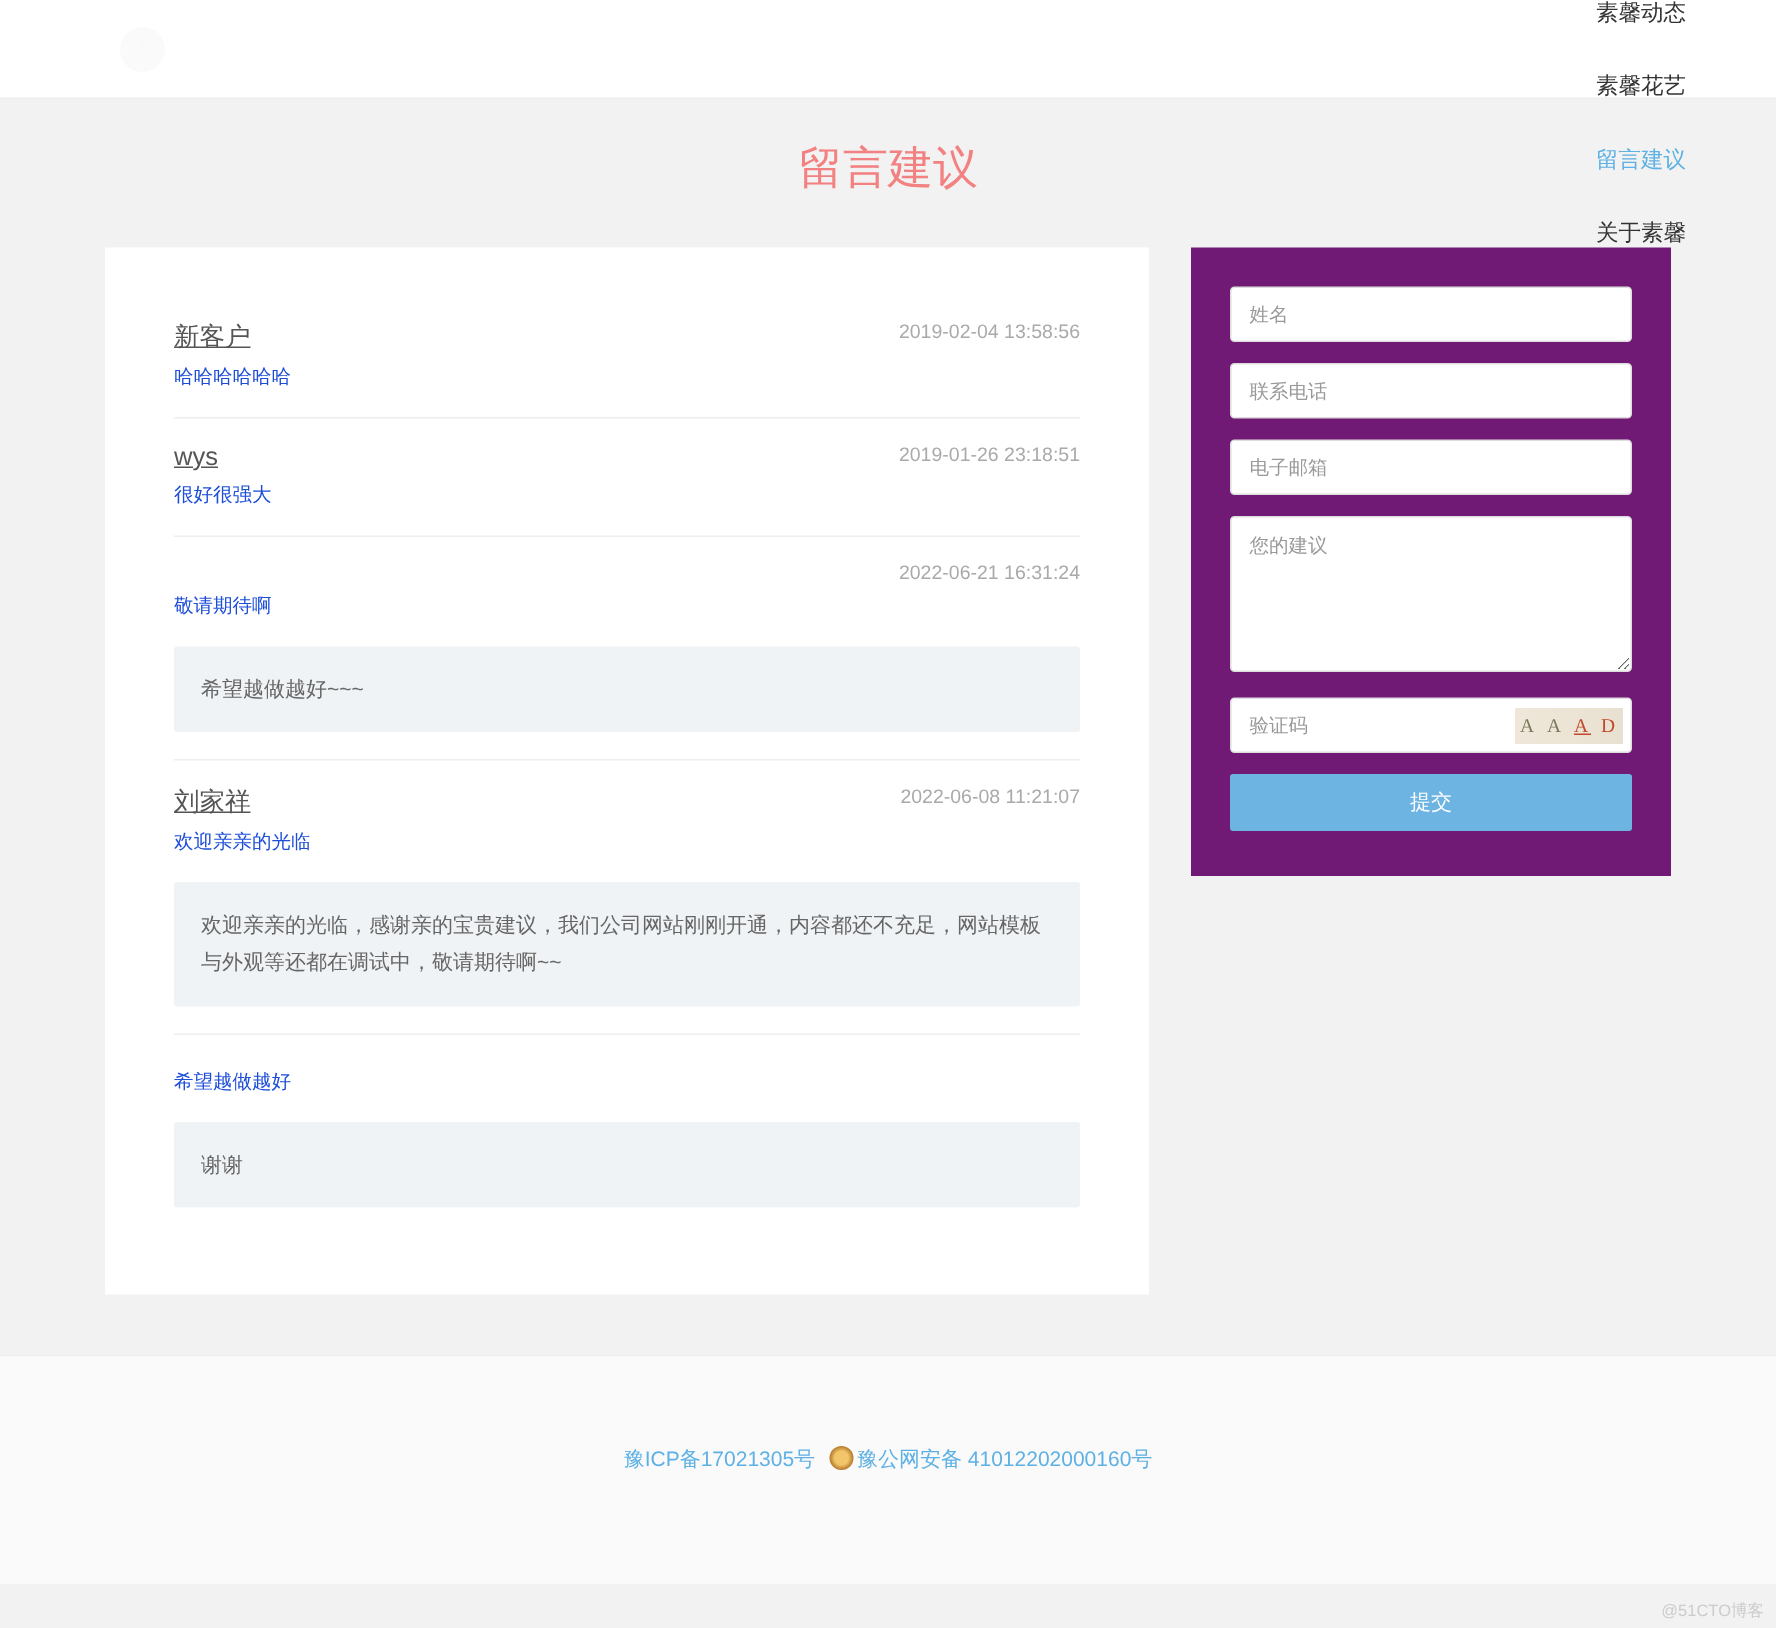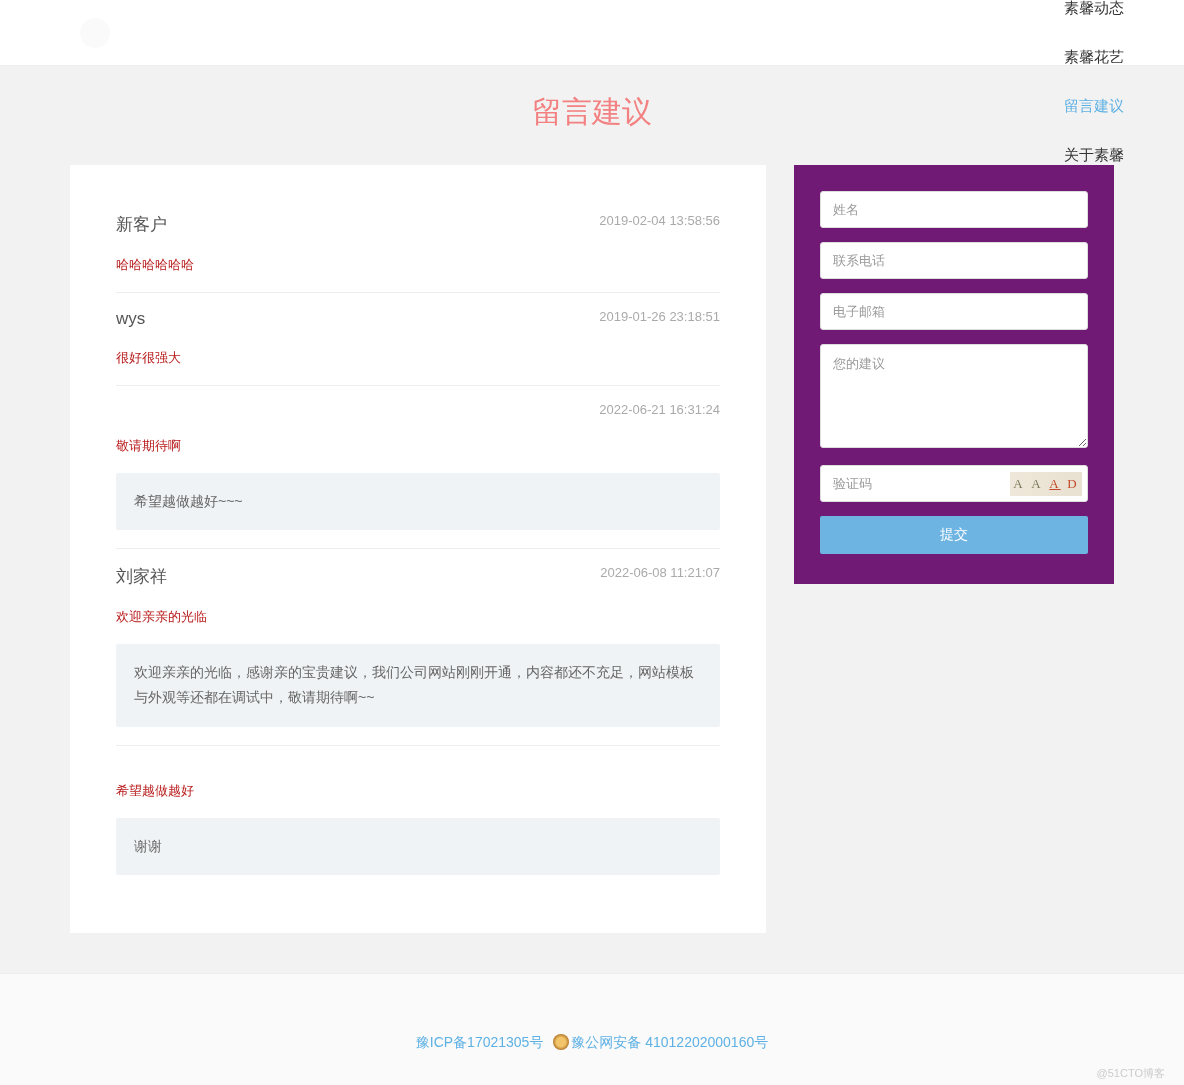--- a/index.html
+++ b/index.html
@@ -72,29 +72,30 @@
   }
   .comment-item:last-child { border-bottom: none; }
   .comment-head {
     display: flex;
     justify-content: space-between;
     align-items: flex-start;
   }
   .comment-name {
     font-size: 17px;
     color: #555;
+    text-decoration: underline;
   }
   .comment-time {
     font-size: 13px;
     color: #aaa;
   }
   .comment-body {
     font-size: 13px;
-    color: #b91c1c;
-    margin-top: 20px;
+    color: #1d4ed8;
+    margin-top: 6px;
   }
   .reply-block {
     margin-top: 18px;
     background: #f0f3f5;
     border-radius: 2px;
     padding: 16px 18px;
     color: #666;
     font-size: 14px;
     line-height: 1.8;
   }
@@ -165,21 +166,21 @@
   .beian-icon {
     display: inline-block;
     width: 16px; height: 16px;
     background: radial-gradient(circle,#f2c56a 40%,#b5792a 70%);
     border-radius: 50%;
     vertical-align: -3px;
     margin: 0 2px 0 6px;
   }
   .watermark {
     position: fixed;
-    right: 19px; bottom: 4px;
+    right: 8px; bottom: 4px;
     font-size: 11px;
     color: #ccc;
     pointer-events: none;
   }
 </style>
 </head>
 <body>
 
 <div class="topbar">
   <div class="logo">

